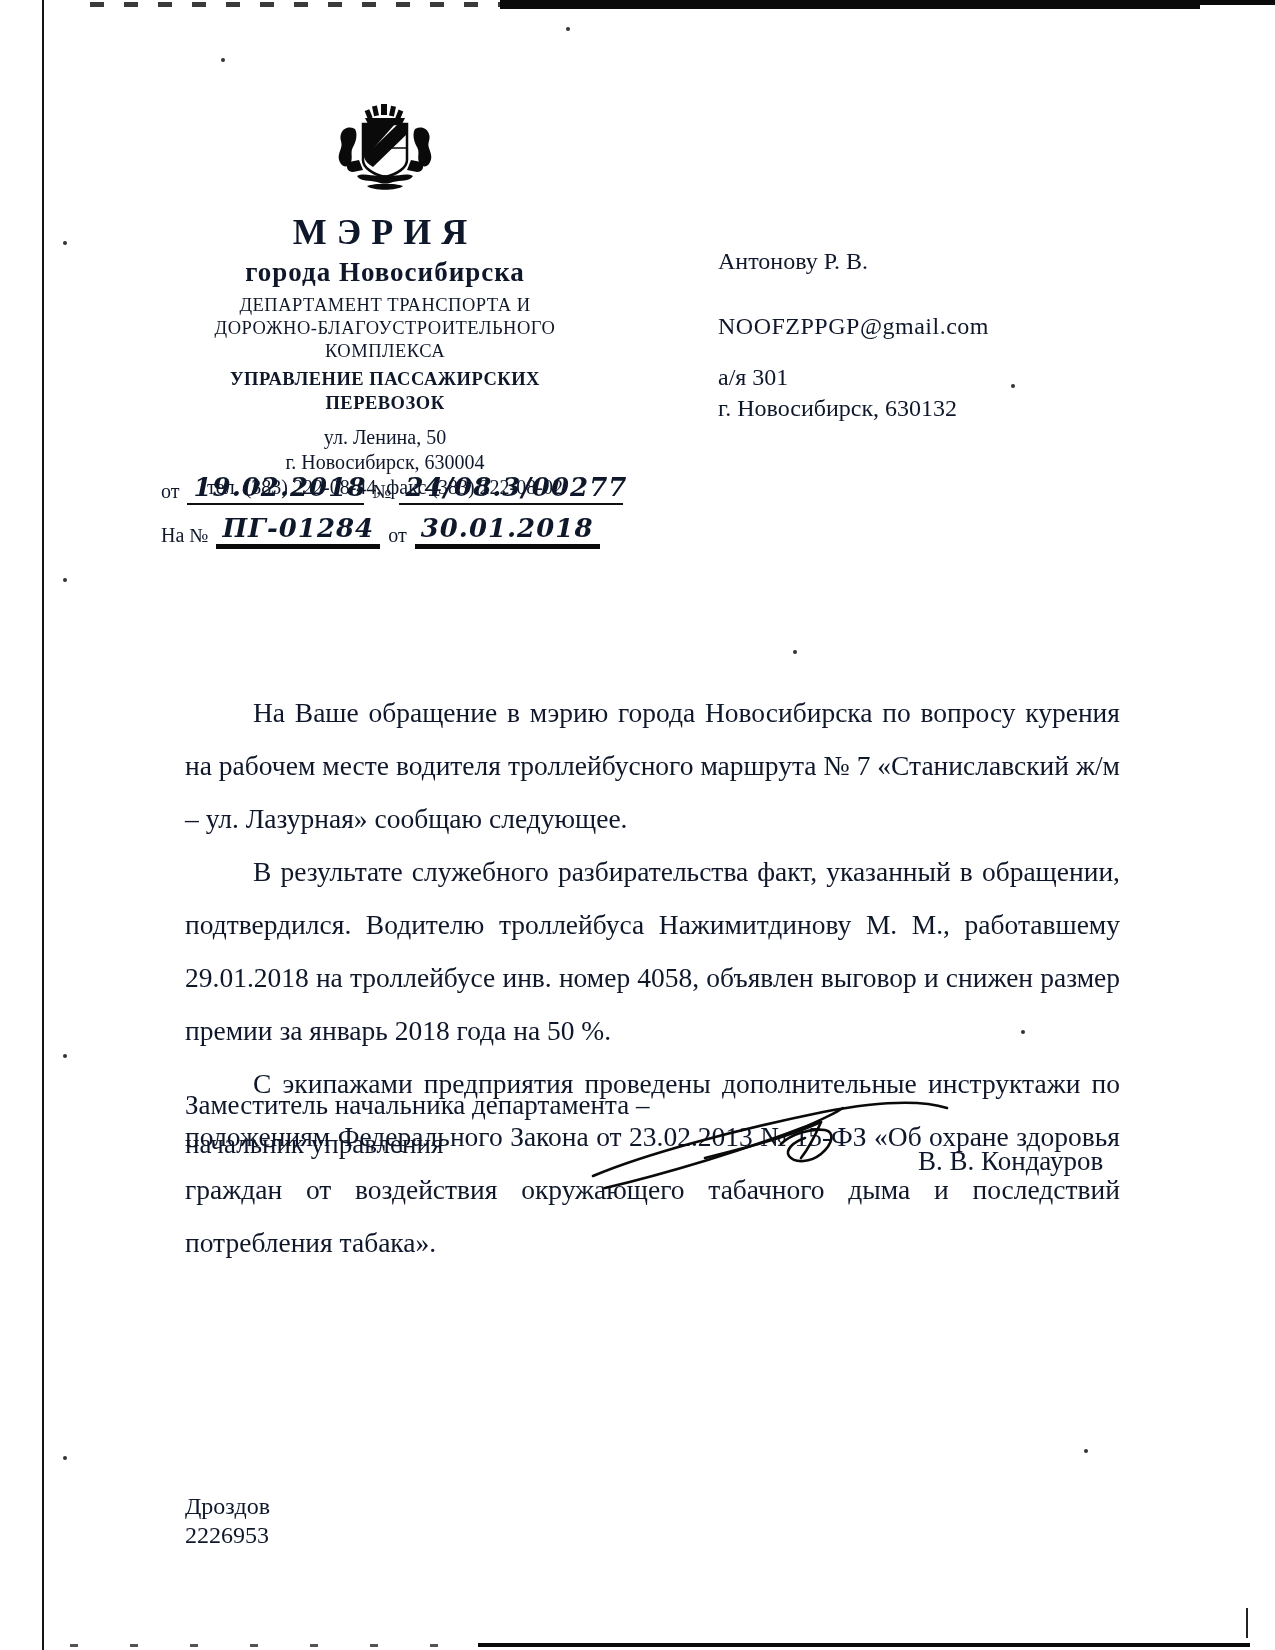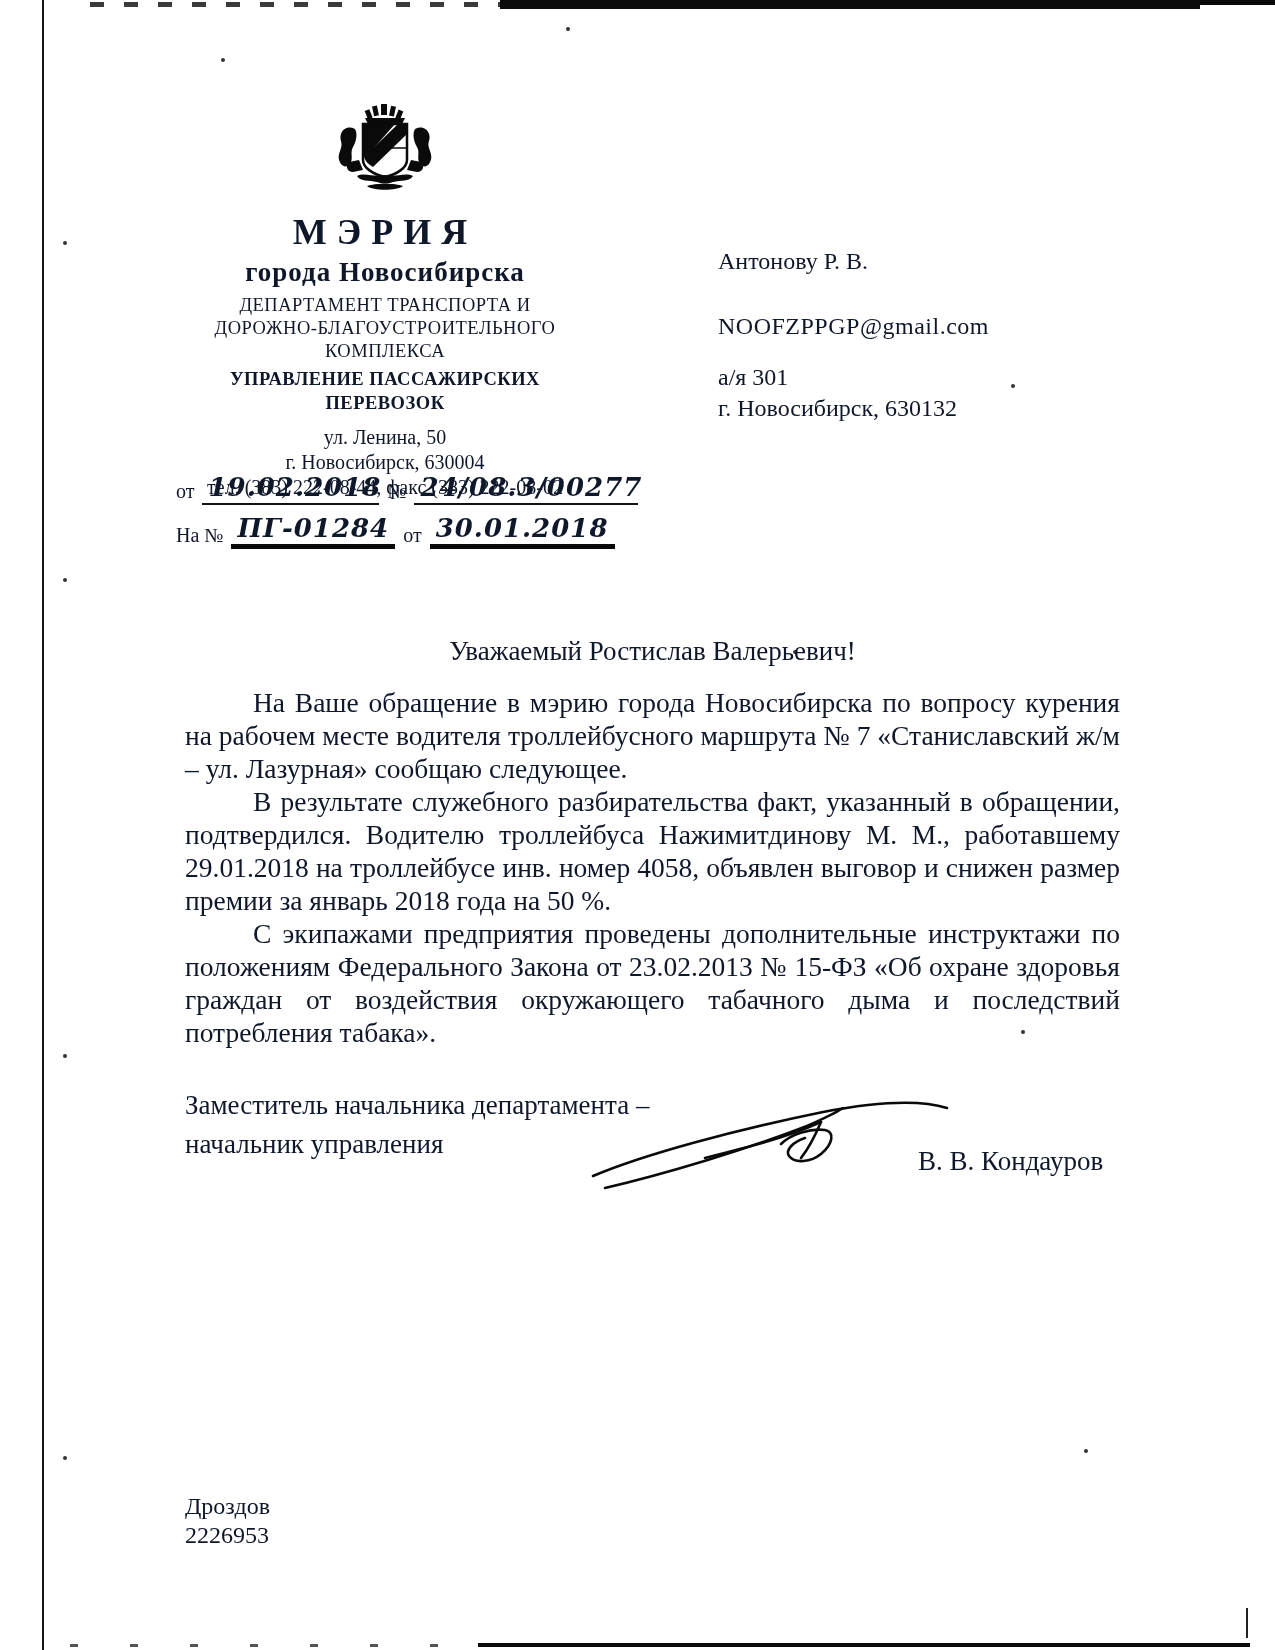--- a/index.html
+++ b/index.html
@@ -24,41 +24,41 @@
   .letterhead { position:absolute; left:160px; top:104px; width:450px; text-align:center; }
   .emblem { display:inline-block; width:100px; height:95px; }
   .org1 { font-size:36px; font-weight:bold; letter-spacing:10px; margin-top:8px; }
   .org2 { font-size:27px; font-weight:bold; margin-top:4px; letter-spacing:1px; }
   .dept { font-size:18.5px; line-height:23px; margin-top:6px; letter-spacing:.5px; }
   .division { font-size:18.5px; font-weight:bold; line-height:24px; margin-top:4px; letter-spacing:.5px; }
   .addr { font-size:20px; line-height:25px; margin-top:10px; }
   .contacts { font-size:20px; line-height:25px; }
 
   
-  .ref-block { position:absolute; left:176px; top:472px; width:470px; font-size:20px; }
+  .ref-block { position:absolute; left:161px; top:472px; width:470px; font-size:20px; }
   .ref-row { display:flex; align-items:flex-end; margin-bottom:8px; }
   .ref-label { white-space:nowrap; padding-bottom:2px; }
   .hand { font-family:"DejaVu Serif", serif; font-style:italic; font-weight:bold;
           font-size:26px; transform:rotate(-2deg) skewX(-8deg); transform-origin:left bottom;
           white-space:nowrap; letter-spacing:1px; }
   .hw-underline { display:inline-block; border-bottom:2px solid #111; min-width:150px; text-align:center;
           padding:0 6px 1px 6px; margin:0 8px; }
   .hw-underline-thick { display:inline-block; border-bottom:5px solid #0a0a0a; min-width:140px; text-align:center;
           padding:0 6px 1px 6px; margin:0 8px; }
 
   
   .recipient { position:absolute; left:718px; top:248px; width:330px; font-size:24px; }
   .recipient .name { margin-bottom:38px; }
   .recipient .email { margin-bottom:24px; letter-spacing:.5px; }
   .recipient .pobox { margin-bottom:4px; }
 
   
   .salutation { position:absolute; left:185px; top:636px; width:935px; text-align:center; font-size:27px; }
   .body-text { position:absolute; left:185px; top:686px; width:935px;
-               font-size:27.5px; line-height:33px; text-align:justify; }
+               font-size:27.5px; line-height:53px; text-align:justify; }
   .body-text p { margin:0; text-indent:68px; }
 
   
   .sig-titles { position:absolute; left:185px; top:1086px; width:480px; font-size:27px; line-height:39px; }
   .sig-scribble { position:absolute; left:585px; top:1092px; width:370px; height:100px; }
   .sig-name { position:absolute; left:918px; top:1146px; width:210px; font-size:27px; }
 
   
   .footer { position:absolute; left:185px; top:1478px; font-size:24px; line-height:29px;margin-top:14px; }
 </style>
@@ -144,21 +144,20 @@
     </div>
   </div>
 
   <div class="recipient">
     <div class="name">Антонову Р. В.</div>
     <div class="email">NOOFZPPGP@gmail.com</div>
     <div class="pobox">а/я 301</div>
     <div class="city">г. Новосибирск, 630132</div>
   </div>
 
-  <div class="salutation">Уважаемый Ростислав Валерьевич!</div>
 
   <div class="body-text">
     <p>На Ваше обращение в мэрию города Новосибирска по вопросу курения на рабочем месте водителя троллейбусного маршрута № 7 «Станиславский ж/м – ул. Лазурная» сообщаю следующее.</p>
     <p>В результате служебного разбирательства факт, указанный в обращении, подтвердился. Водителю троллейбуса Нажимитдинову М. М., работавшему 29.01.2018 на троллейбусе инв. номер 4058, объявлен выговор и снижен размер премии за январь 2018 года на 50 %.</p>
     <p>С экипажами предприятия проведены дополнительные инструктажи по положениям Федерального Закона от 23.02.2013 № 15-ФЗ «Об охране здоровья граждан от воздействия окружающего табачного дыма и последствий потребления табака».</p>
   </div>
 
   <div class="sig-titles">
     <div>Заместитель начальника департамента –</div>
     <div>начальник управления</div>

